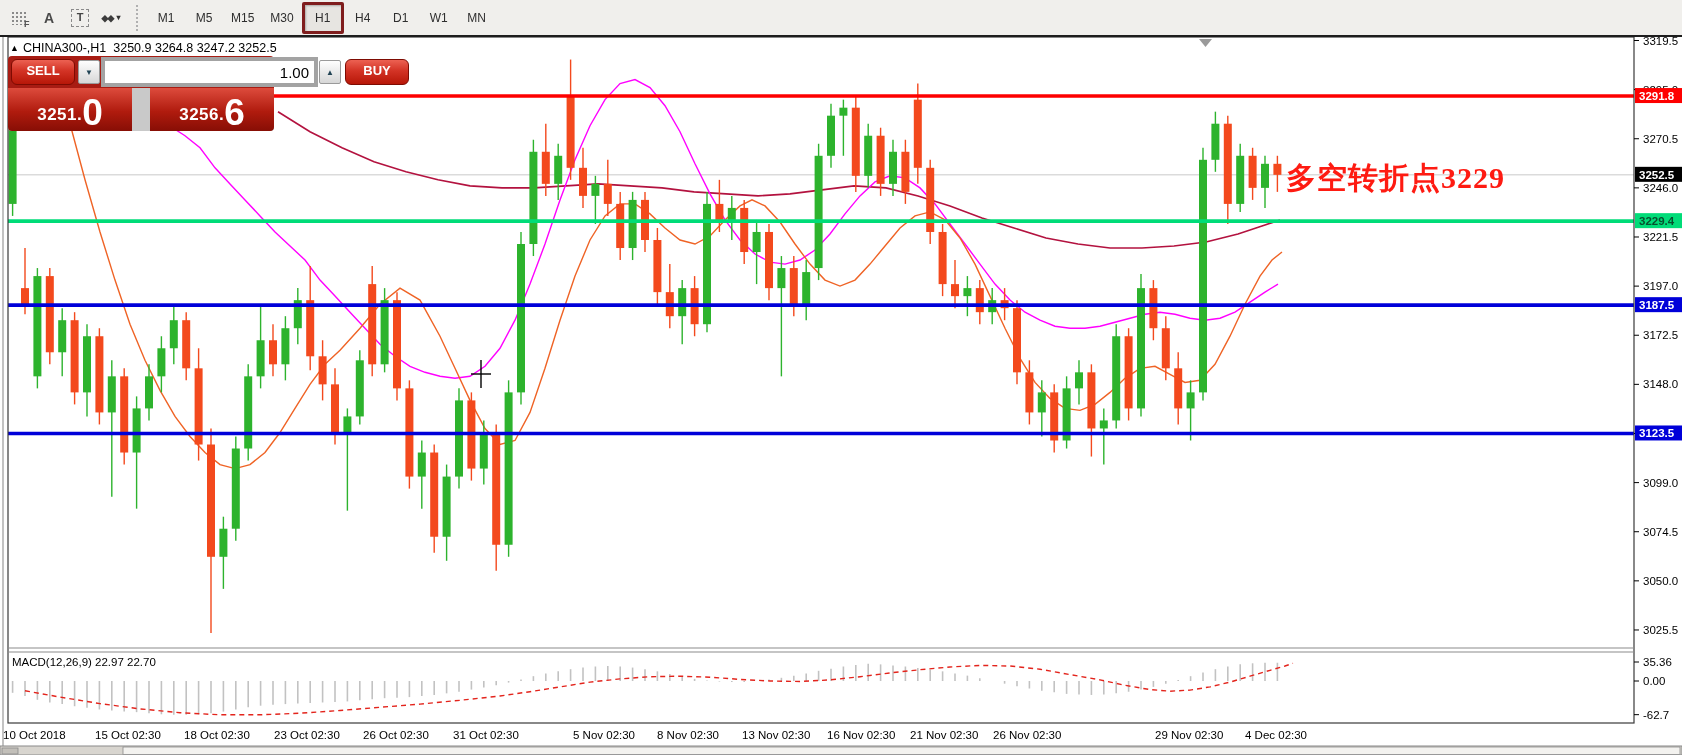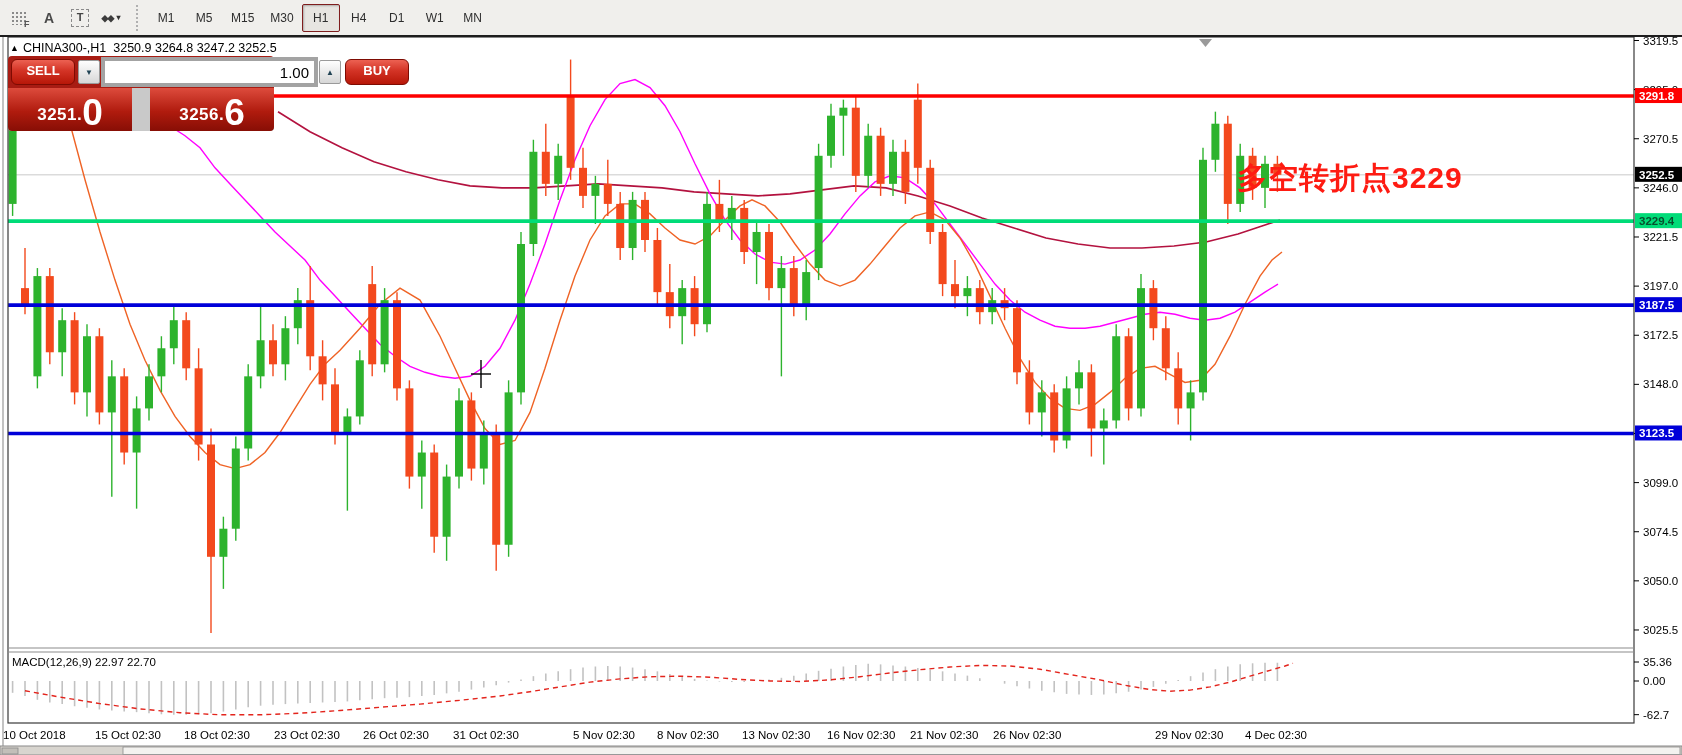--- a/index.html
+++ b/index.html
@@ -13,21 +13,21 @@
              color:#4a4a4a;font-size:14px;font-weight:bold;position:relative;cursor:default;}
   .dotgrid{width:15px;height:14px;background-image:radial-gradient(#8a8a8a 1px, transparent 1.2px);
            background-size:4px 4px;position:relative;}
   .dotgrid span{position:absolute;right:-4px;bottom:-4px;font-size:9px;color:#555;font-weight:bold;}
   .tbox{border:1px dashed #8a8a8a;width:16px;height:16px;line-height:15px;text-align:center;font-size:11px;color:#444;}
   .diamonds{font-size:9px;color:#3c3c3c;letter-spacing:-1px;}
   .caret{font-size:8px;color:#333;margin-left:3px;}
   .tsep{height:26px;border-left:2px dotted #b0b0b0;margin:0 9px 0 12px;}
   .tf-btn{min-width:22px;padding:0 7px;height:26px;line-height:26px;text-align:center;font-size:12px;
           color:#2e2e2e;border:1px solid transparent;border-radius:2px;cursor:default;}
-  .tf-btn.active{background:#e7e5e1;border:1px solid #7f1d1d;box-shadow:inset 1px 1px 2px rgba(0,0,0,.25);}
+  .tf-btn.active{background:#e7e5e1;border:3px solid #7f1d1d;box-shadow:inset 1px 1px 2px rgba(0,0,0,.25);}
 
   
   .chart-title{position:absolute;left:10px;top:41px;font-size:12.5px;color:#000;z-index:20;white-space:pre;}
   .chart-title .tri{font-size:9px;vertical-align:1px;margin-right:4px;color:#000;}
 
   
   .tpanel{position:absolute;left:8px;top:56px;width:266px;z-index:25;}
   .tp-row1{display:flex;align-items:center;background:#a81c13;padding:3px;border-radius:4px 4px 0 0;height:26px;}
   .btn-red{background:linear-gradient(#ec6152,#d33325 45%,#b71708);border:1px solid #7e0b02;border-radius:6px;
            color:#fff;font-size:13px;font-weight:bold;height:24px;line-height:22px;text-align:center;flex:0 0 62px;}
@@ -35,22 +35,22 @@
         border-radius:2px;font-size:8px;color:#245;display:flex;align-items:center;justify-content:center;}
   .qty{flex:1;height:22px;border:4px solid #a3a3a3;background:#fff;color:#000;font-size:15px;text-align:right;
        padding:0 5px;font-family:"Liberation Sans",sans-serif;}
   .tp-row2{display:flex;background:#c9c9c9;gap:18px;border-radius:0 0 4px 4px;overflow:hidden;}
   .pp{flex:1;height:40px;background:linear-gradient(#dd4b3c,#b01b0e 55%,#870e05);color:#fff;display:flex;
       align-items:flex-end;justify-content:center;padding-bottom:3px;}
   .pp .m{font-size:17px;font-weight:bold;margin-bottom:3px;letter-spacing:.5px;}
   .pp .b{font-size:37px;font-weight:bold;line-height:.82;}
 
   
-  .annot{position:absolute;left:1237px;top:158px;font-size:30px;font-weight:bold;color:#fe1b12;
-         letter-spacing:1px;z-index:15;white-space:nowrap;}
+  .annot{position:absolute;left:1286px;top:158px;font-size:30px;font-weight:bold;color:#fe1b12;
+         letter-spacing:1px;z-index:15;white-space:nowrap;font-family:Liberation Serif, serif;}
 
   svg text{font-family:"Liberation Sans",sans-serif;}
 </style>
 </head>
 <body>
 
 <div class="toolbar">
   <span id="icon-slot" style="display:flex;align-items:center;">
       <span class="tool-icon">
         <span class="dotgrid">

